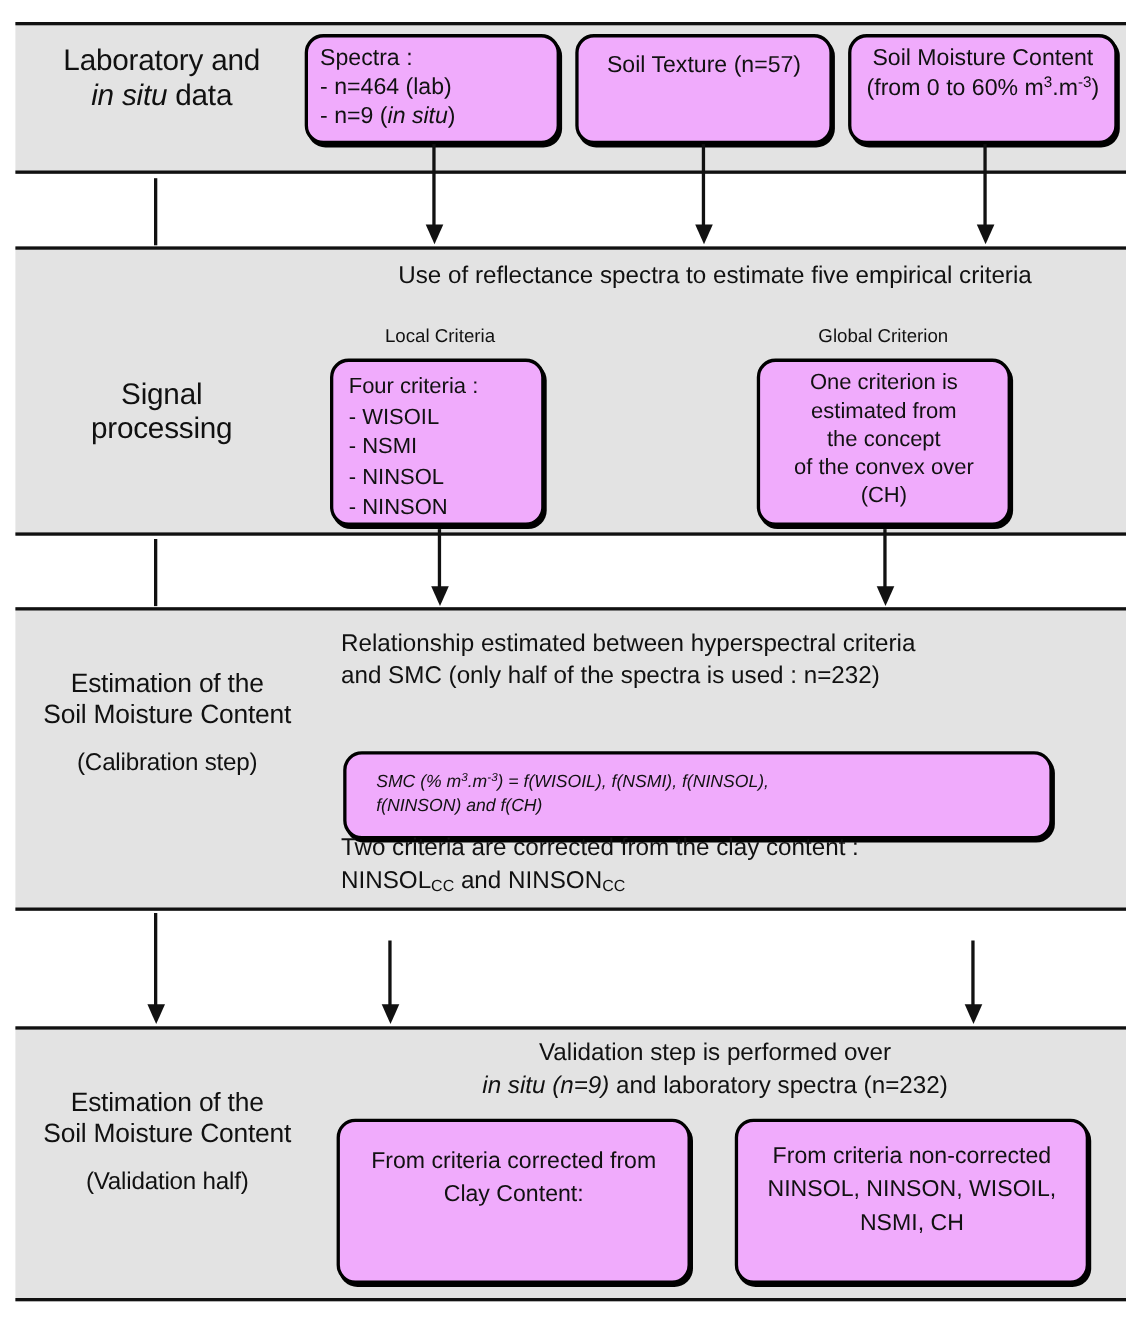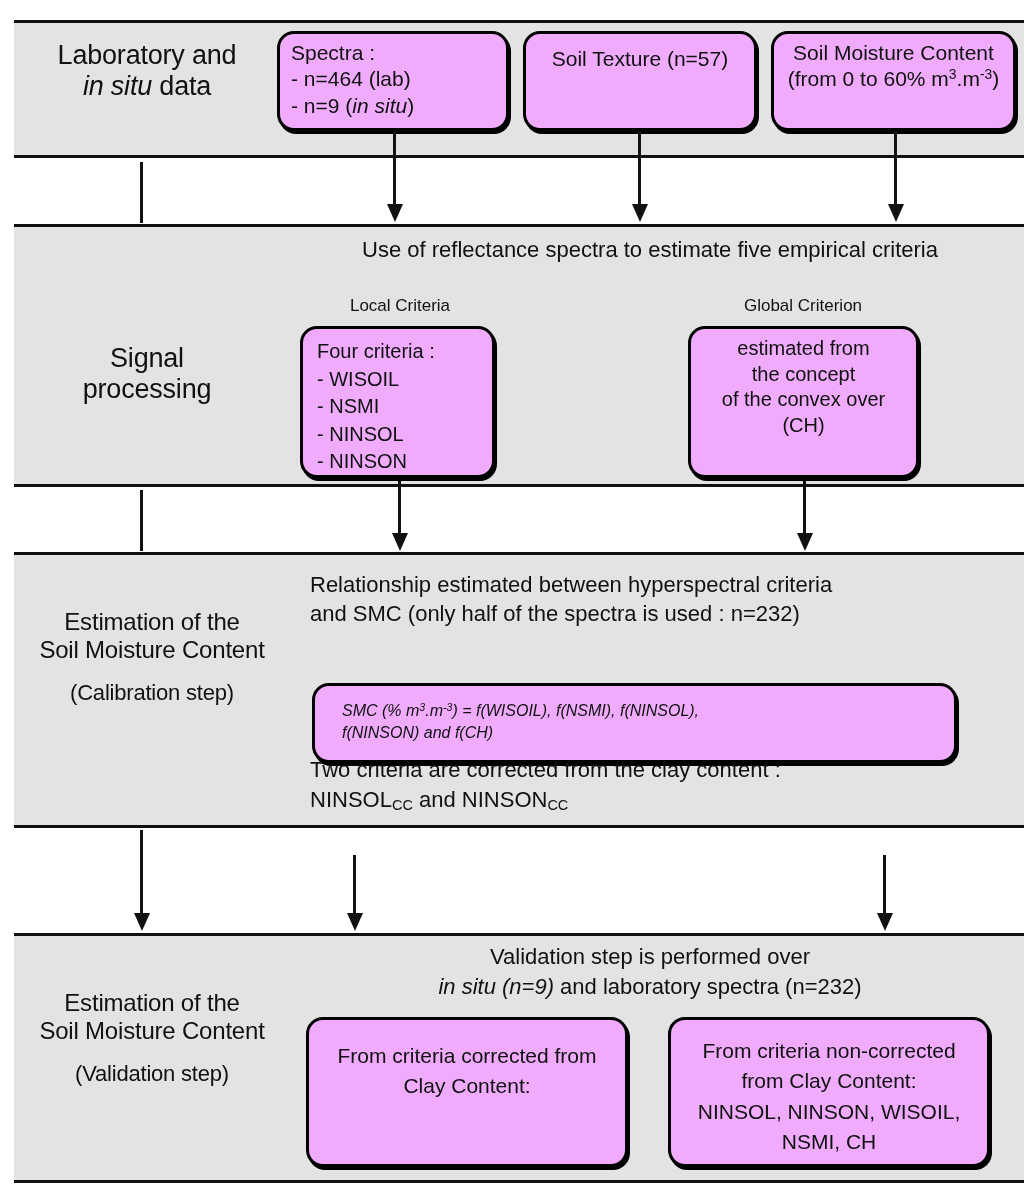--- a/index.html
+++ b/index.html
@@ -185,20 +185,21 @@
       <div>Four criteria :</div>
       <div>- WISOIL</div>
       <div>- NSMI</div>
       <div>- NINSOL</div>
       <div>- NINSON</div>
     </div>
   </div>
 
   <div class="rbox box-global">
     <div class="inner">
+      <div>One criterion is</div>
       <div>estimated from</div>
       <div>the  concept</div>
       <div>of the convex over</div>
       <div>(CH)</div>
     </div>
   </div>
 
   <div class="vline" style="left:140px;top:490px;height:61px;"></div>
   <div class="arrow" style="left:398px;top:481px;height:53px;"></div>
   <div class="arrow" style="left:803px;top:481px;height:53px;"></div>
@@ -230,37 +231,36 @@
 
   <div class="arrow" style="left:140px;top:830px;height:84px;"></div>
   <div class="arrow" style="left:353px;top:855px;height:59px;"></div>
   <div class="arrow" style="left:883px;top:855px;height:59px;"></div>
 
   <div class="band band-4"></div>
 
   <div class="stage-label stage-4">
     <span>Estimation of the</span><br>
     <span>Soil Moisture Content</span>
-    <span class="stage-sub">(Validation step)</span>
+    <span class="stage-sub">(Validation half)</span>
   </div>
 
   <div class="b4-title">
     <div>Validation step is performed over</div>
     <div><span class="it">in situ (n=9)</span><span> and laboratory spectra (n=232)</span></div>
   </div>
 
   <div class="rbox box-cc">
     <div class="inner">
       <div>From criteria corrected from</div>
       <div>Clay Content:</div>
     </div>
   </div>
 
   <div class="rbox box-noncc">
     <div class="inner">
       <div>From criteria non-corrected</div>
-      <div>from Clay Content:</div>
       <div>NINSOL, NINSON, WISOIL,</div>
       <div>NSMI, CH</div>
     </div>
   </div>
 
 </div>
 
 </body></html>

